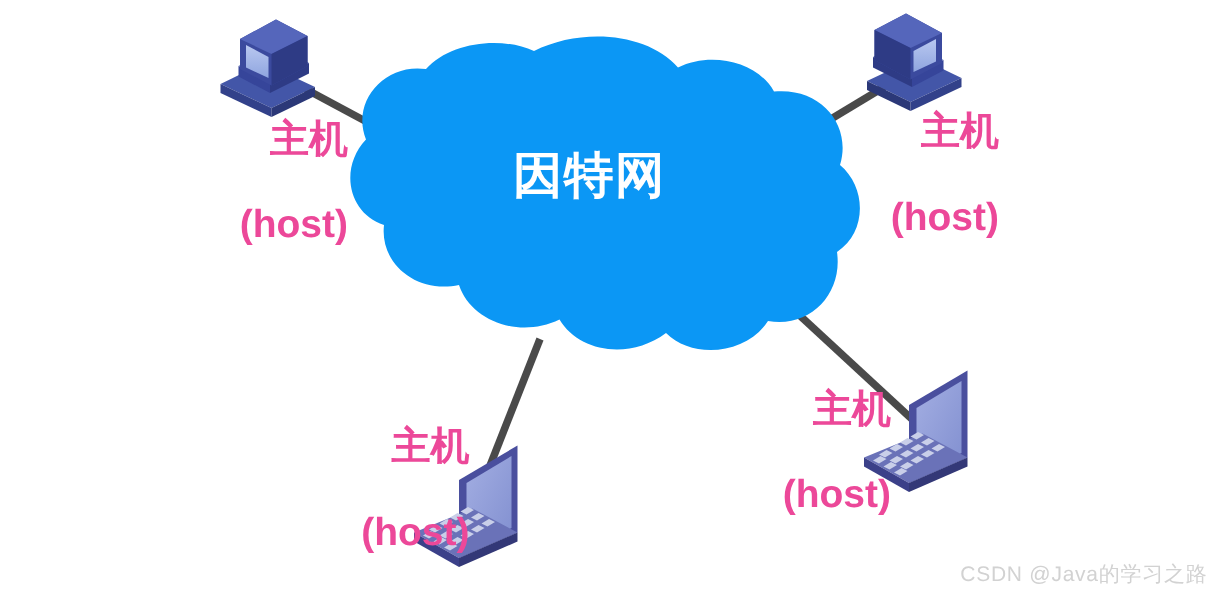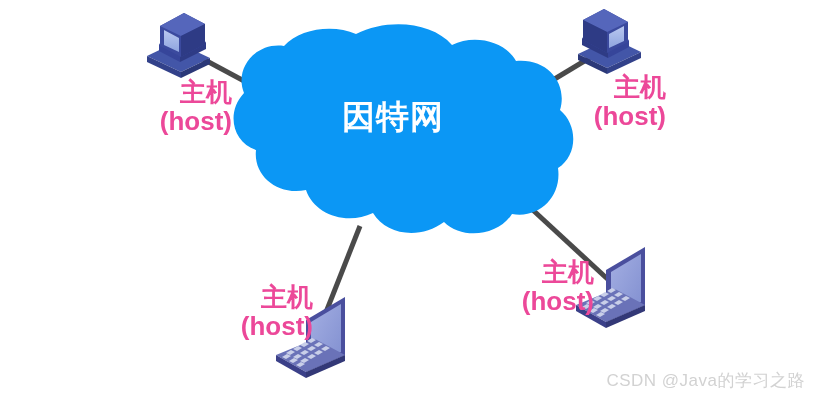--- a/index.html
+++ b/index.html
@@ -35,20 +35,21 @@
   }
   .node-label .cn {
     display: block;
     font-size: 26px;
     font-weight: bold;
   }
   .node-label .en {
     display: block;
     font-size: 26px;
     font-weight: bold;
+    margin-top: 28px;
   }
   #label-top-left   { left: 122px; top: 78px;  width: 110px; }
   #label-top-right  { left: 556px; top: 73px;  width: 110px; }
   #label-bottom-left{ left: 203px; top: 283px; width: 110px; }
   #label-bottom-right{left: 484px; top: 258px; width: 110px; }
 
   .cloud-text {
     position: absolute;
     left: 243px;
     top: 98px;
@@ -69,21 +70,21 @@
     font-size: 33px;
     font-weight: bold;
     margin-top: 3px;
   }
 
   #watermark {
     position: absolute;
     right: 12px;
     bottom: 9px;
     color: #d2d2d2;
-    font-size: 17px;
+    font-size: 14px;
     font-weight: normal;
     letter-spacing: 0.5px;
     white-space: nowrap;
   }
 </style>
 </head>
 <body>
 
 <div id="canvas">
 

